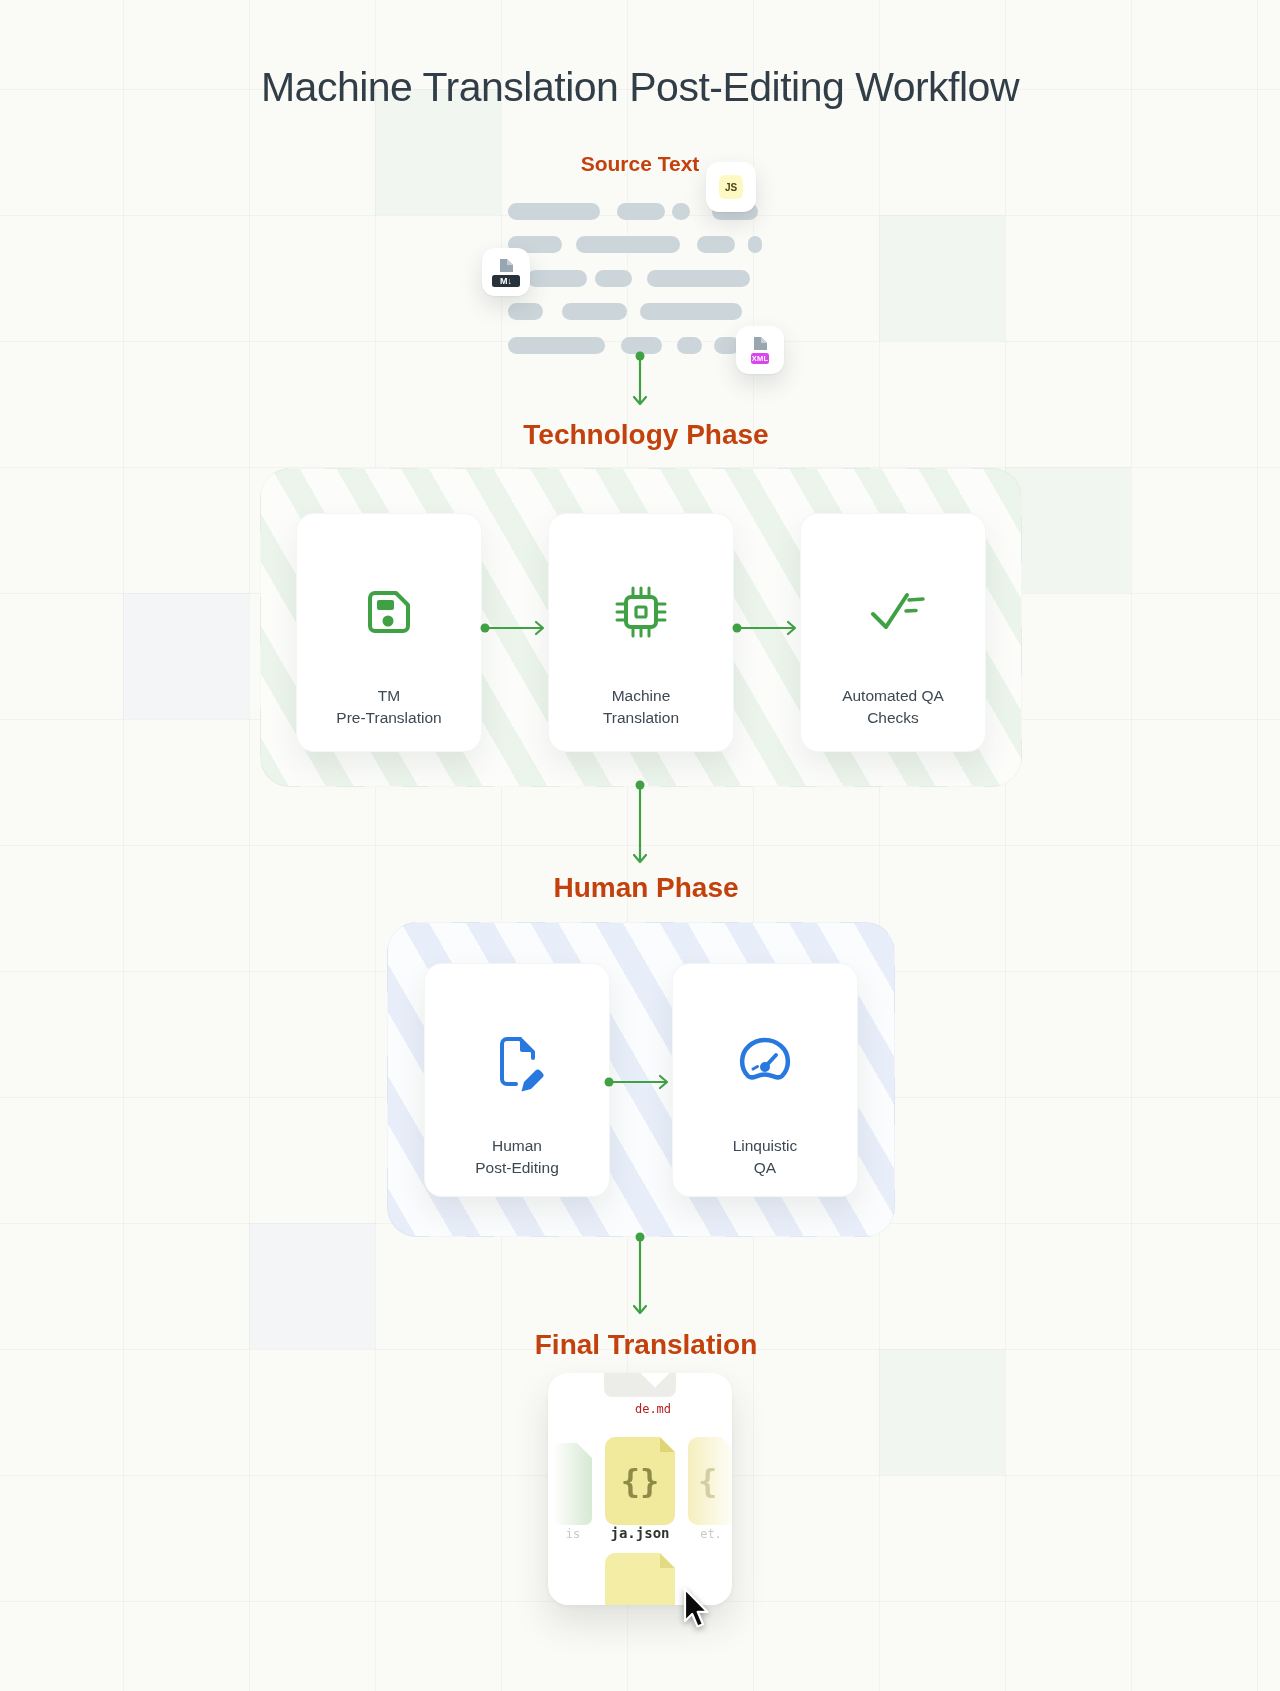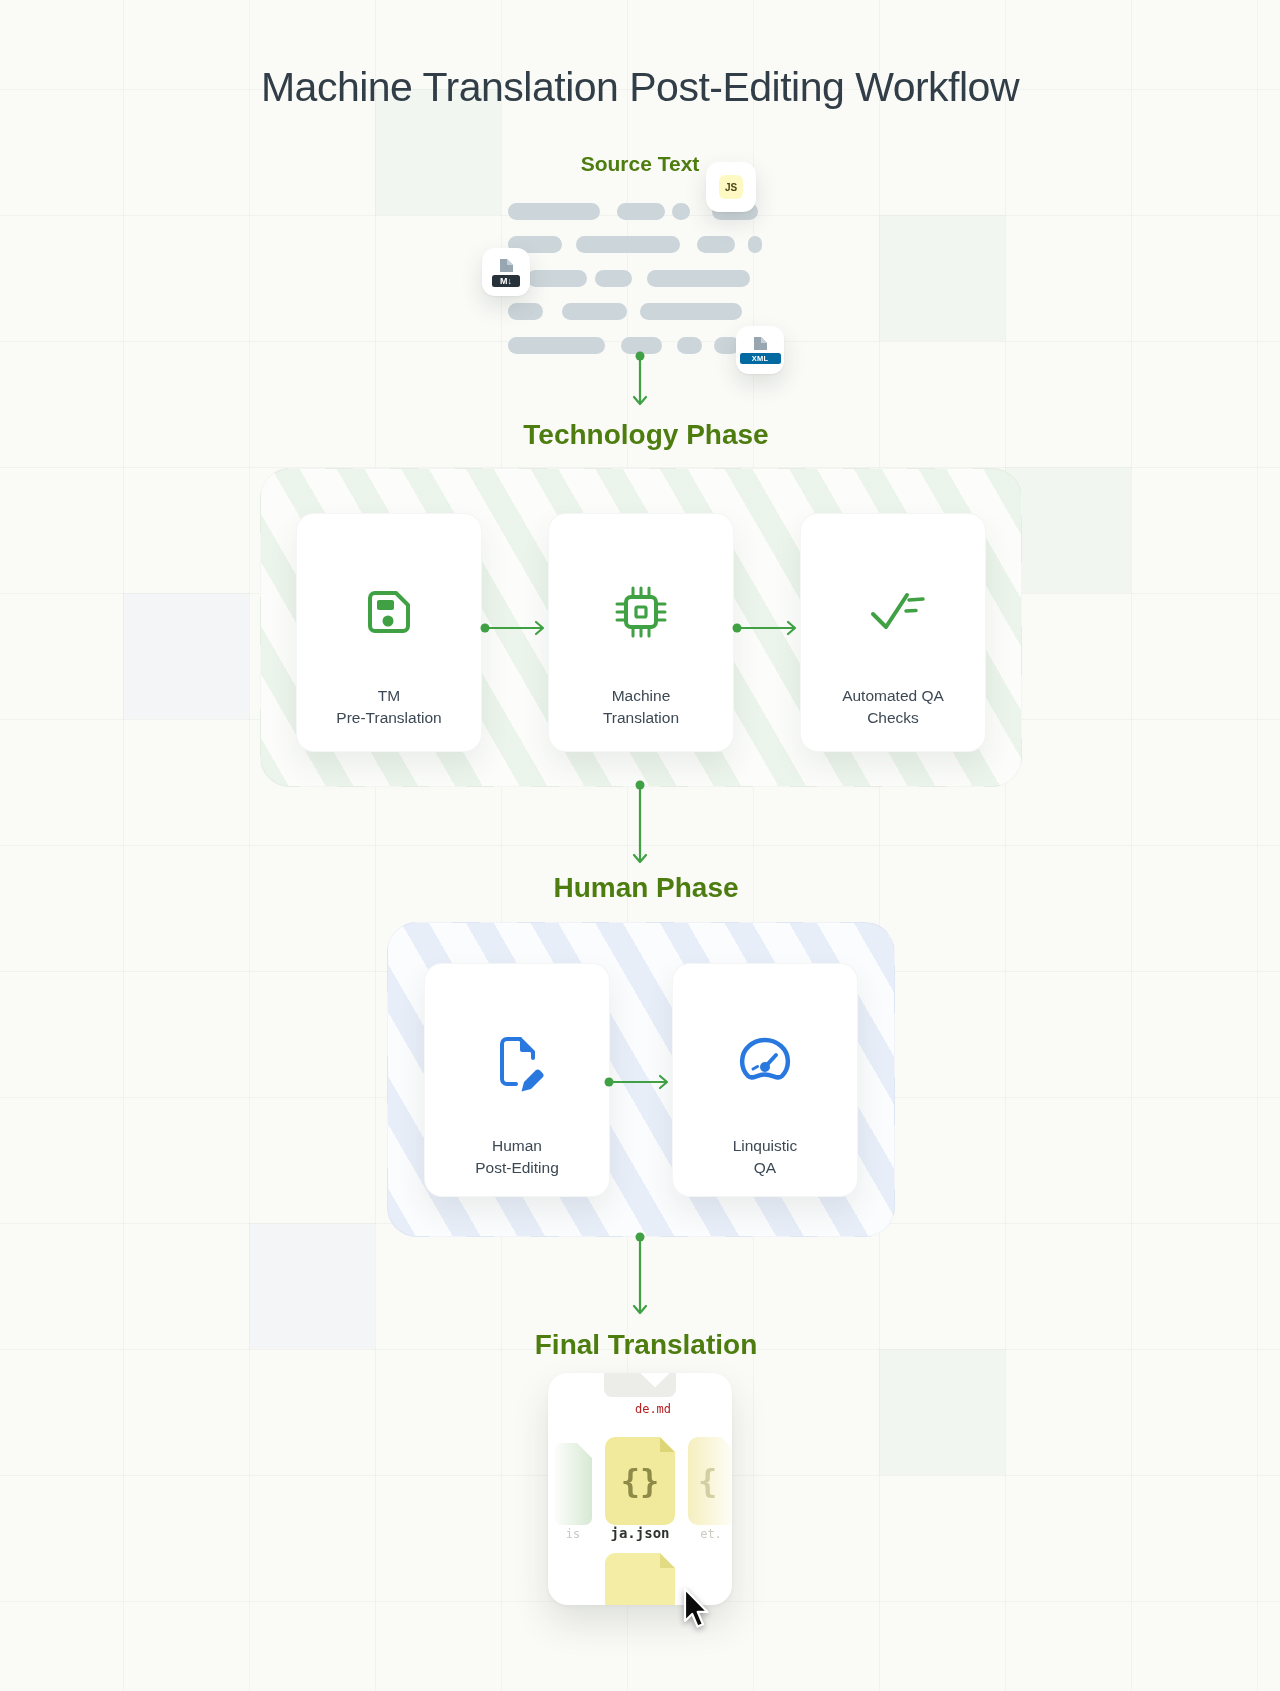--- a/index.html
+++ b/index.html
@@ -5,32 +5,32 @@
   html,body{margin:0;padding:0;background:#fafaf7;}
   .canvas{position:relative;width:1280px;height:1691px;background:#fafaf7;overflow:hidden;
           font-family:"Liberation Sans",sans-serif;color:#333f47;}
   .grid{position:absolute;inset:0;pointer-events:none;
     background-image:linear-gradient(to right,rgba(60,90,60,0.045) 1px,transparent 1px),
                      linear-gradient(to bottom,rgba(60,90,60,0.045) 1px,transparent 1px);
     background-size:126px 126px;background-position:-3px -37px;}
   .tint{position:absolute;width:126px;height:126px;pointer-events:none;}
   .page-title{position:absolute;left:0;top:64px;width:100%;text-align:center;
     font-size:41px;line-height:46px;font-weight:400;letter-spacing:-0.5px;color:#323e47;}
-  .section-label{position:absolute;left:0;width:100%;text-align:center;font-weight:600;color:#4d7c0f;}
+  .section-label{position:absolute;left:0;width:100%;text-align:center;font-weight:600;color:#c2410c;}
   .src-label{top:152px;font-size:21px;}
   .phase-label{font-size:28px;margin-left:6px;}
   .pill{position:absolute;height:17px;border-radius:8.5px;background:#ccd5da;}
   .mini-card{position:absolute;background:#fff;border-radius:13px;
     box-shadow:0 10px 22px rgba(60,80,70,.14),0 1px 2px rgba(0,0,0,.05);
     display:flex;flex-direction:column;align-items:center;justify-content:center;gap:2px;}
   .js-badge{width:24px;height:24px;border-radius:6px;background:#fef9c3;color:#4a4418;
     font-size:10px;font-weight:bold;display:flex;align-items:center;justify-content:center;}
   .mini-badge{border-radius:2.5px;color:#fff;font-weight:bold;display:flex;align-items:center;justify-content:center;}
   .md-badge{width:28px;height:12px;background:#28323b;font-size:9px;}
-  .xml-badge{width:41px;height:11px;background:#0369a1;font-size:7.5px;letter-spacing:.3px;}
+  .xml-badge{width:18px;height:11px;background:#d946ef;font-size:7.5px;letter-spacing:.3px;}
   .band{position:absolute;border-radius:30px;border:1px solid rgba(70,110,80,0.05);}
   .band-tech{left:260px;top:468px;width:760px;height:317px;background:
     repeating-linear-gradient(60deg,rgba(106,175,110,0.11) 0 24px,rgba(255,255,255,0) 24px 56px),#fcfdfb;}
   .band-human{left:387px;top:922px;width:506px;height:313px;border-color:rgba(80,110,170,0.06);background:
     repeating-linear-gradient(60deg,rgba(100,140,220,0.12) 0 24px,rgba(255,255,255,0) 24px 56px),#fbfcfd;}
   .step-card{position:absolute;width:184px;background:#fff;border-radius:18px;
     border:1px solid rgba(40,60,50,0.05);box-shadow:0 14px 30px rgba(45,65,50,.08);}
   .step-icon{position:absolute;left:50%;top:66px;transform:translateX(-50%);}
   .step-label{position:absolute;top:171px;left:0;width:100%;text-align:center;
     font-size:15.5px;line-height:22px;font-weight:500;color:#3c4853;}

